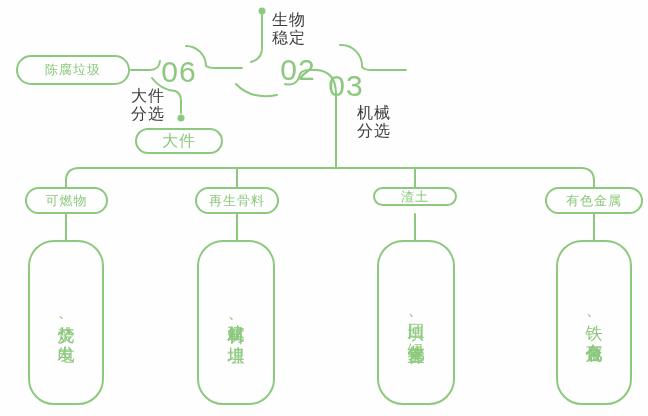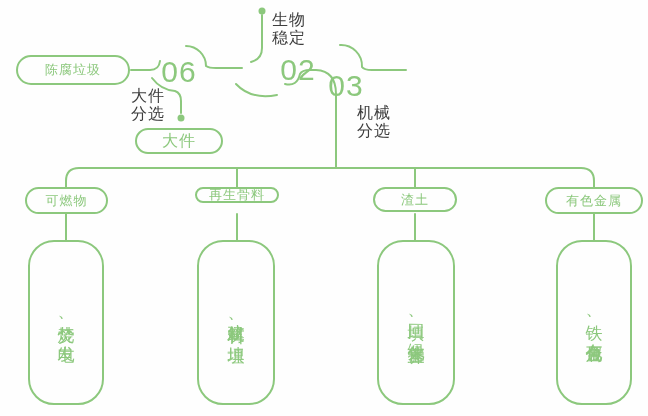--- a/index.html
+++ b/index.html
@@ -126,22 +126,22 @@
   <div class="dlabel" style="left:272px; top:11px;">生物
 稳定</div>
   <div class="dlabel" style="left:131px; top:87px;">大件
 分选</div>
   <div class="dlabel" style="left:357px; top:104px;">机械
 分选</div>
 
   <div class="pill small" style="left:135px; top:128px; width:88px; height:26px;">大件</div>
 
   <div class="pill" style="left:25px; top:187px; width:83px; height:27px;">可燃物</div>
-  <div class="pill" style="left:195px; top:187px; width:84px; height:16px;">再生骨料</div>
-  <div class="pill" style="left:373px; top:187px; width:84px; height:25px;">渣土</div>
+  <div class="pill" style="left:195px; top:187px; width:84px; height:27px;">再生骨料</div>
+  <div class="pill" style="left:373px; top:187px; width:84px; height:19px;">渣土</div>
   <div class="pill" style="left:545px; top:187px; width:98px; height:27px;">有色金属</div>
 
   <div class="vbox" style="left:28px; top:240px; width:76px; height:165px;">
     <div class="vtext">焚烧、发电</div>
   </div>
   <div class="vbox" style="left:197px; top:240px; width:78px; height:165px;">
     <div class="vtext">建筑材料、填埋</div>
   </div>
   <div class="vbox" style="left:377px; top:240px; width:78px; height:165px;">
     <div class="vtext">回填、绿化营养土</div>

